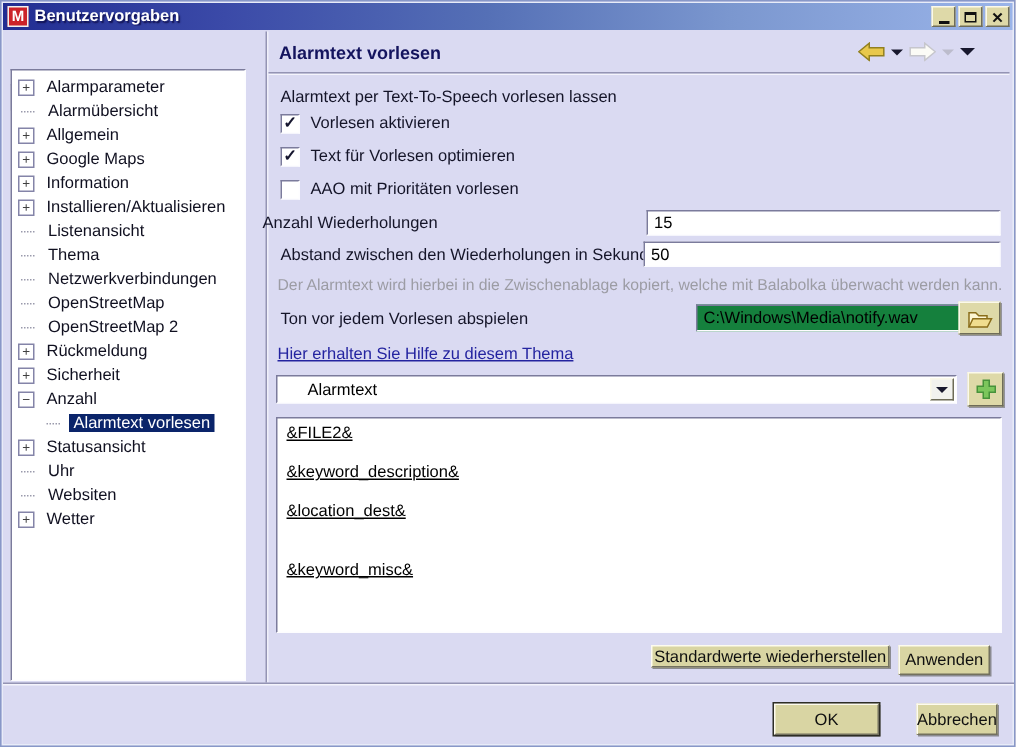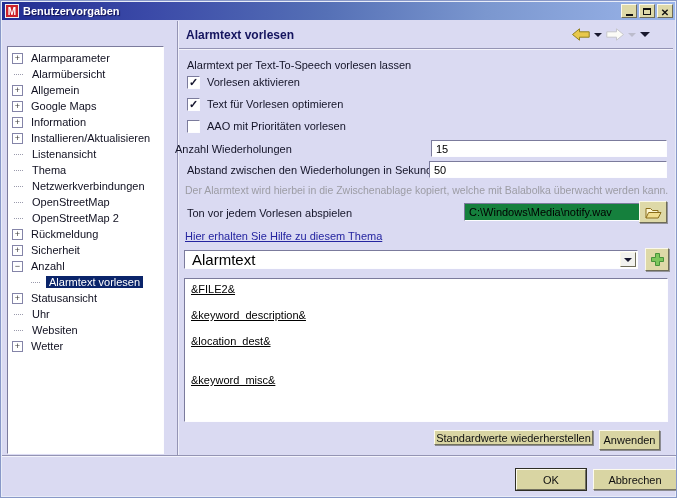--- a/index.html
+++ b/index.html
@@ -105,42 +105,42 @@
   .btn-plus   { left:644px; top:247px; width:24px; height:23px; }
 
   .help-link { position:absolute; left:184px; top:229px; font-size:11px; color:#2424a0;
     text-decoration:underline; cursor:pointer; white-space:nowrap; }
 
   .combo {
     position:absolute; left:183px; top:249px; width:454px; height:19px;
     background:#fff; border:1px solid; border-color:#7b7b9c #fdfdff #fdfdff #7b7b9c;
     display:flex; align-items:center; cursor:pointer;
   }
-  .combo-value { flex:1 1 auto; font-size:15px; color:#000; padding:0 7px; }
+  .combo-value { flex:1 1 auto; font-size:11px; color:#000; padding:0 20px; }
   .combo-arrow { width:16px; height:15px; margin-right:1px; background:#f2f2ee;
     border:1px solid; border-color:#fbf9ea #6e6c58 #6e6c58 #fbf9ea;
     display:flex; align-items:center; justify-content:center; cursor:pointer; }
 
   .template-area {
     position:absolute; left:183px; top:277px; width:484px; height:144px;
     background:#fff; border:1px solid; border-color:#7b7b9c #fdfdff #fdfdff #7b7b9c;
     font-family:"Liberation Sans",sans-serif; font-size:11px; line-height:13px;
     padding:4px 6px; color:#000; resize:none; overflow:hidden;text-decoration:underline;
   }
 
   .btn {
     position:absolute; background:#d9d5a3; border:1px solid; border-color:#fdfbee #73715f #73715f #fdfbee;
     box-shadow:1px 1px 0 rgba(60,60,48,.5);
     font-family:"Liberation Sans",sans-serif; font-size:11px; color:#101010;
     display:flex; align-items:center; justify-content:center; cursor:pointer; white-space:nowrap;
   }
   .btn-restore { left:433px; top:429px; width:159px; height:15px; }
   .btn-apply   { left:598px; top:429px; width:61px; height:20px; }
   .btn-ok      { left:515px; top:468px; width:70px; height:21px; outline:1px solid #2e2e26; }
-  .btn-cancel  { left:592px; top:468px; width:84px; height:21px; }
+  .btn-cancel  { left:610px; top:468px; width:54px; height:21px; }
 </style>
 </head>
 <body>
 
 <div class="window">
 
   <div class="titlebar">
     <div class="app-icon">M</div>
     <div class="title-text">Benutzervorgaben</div>
     <div class="win-btn">

